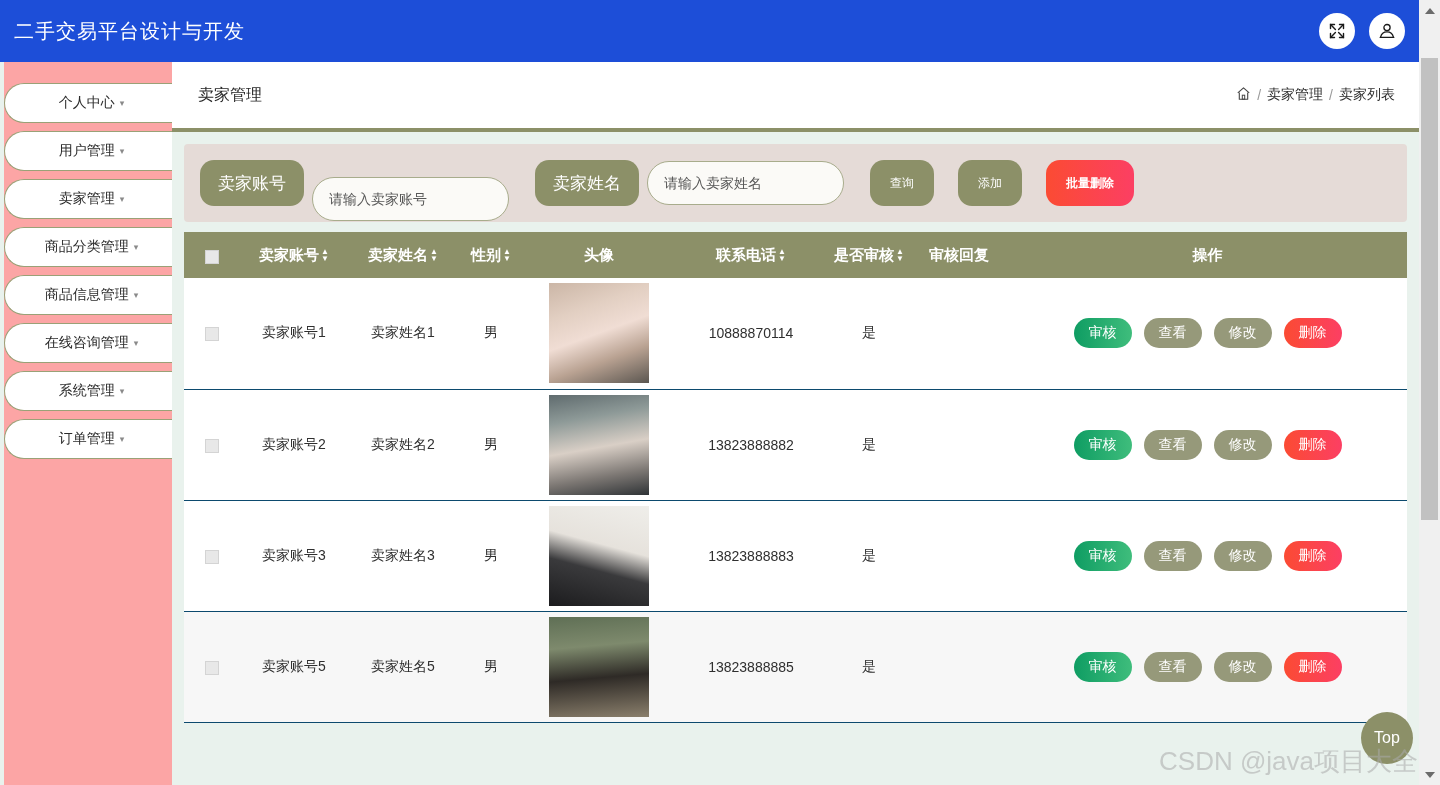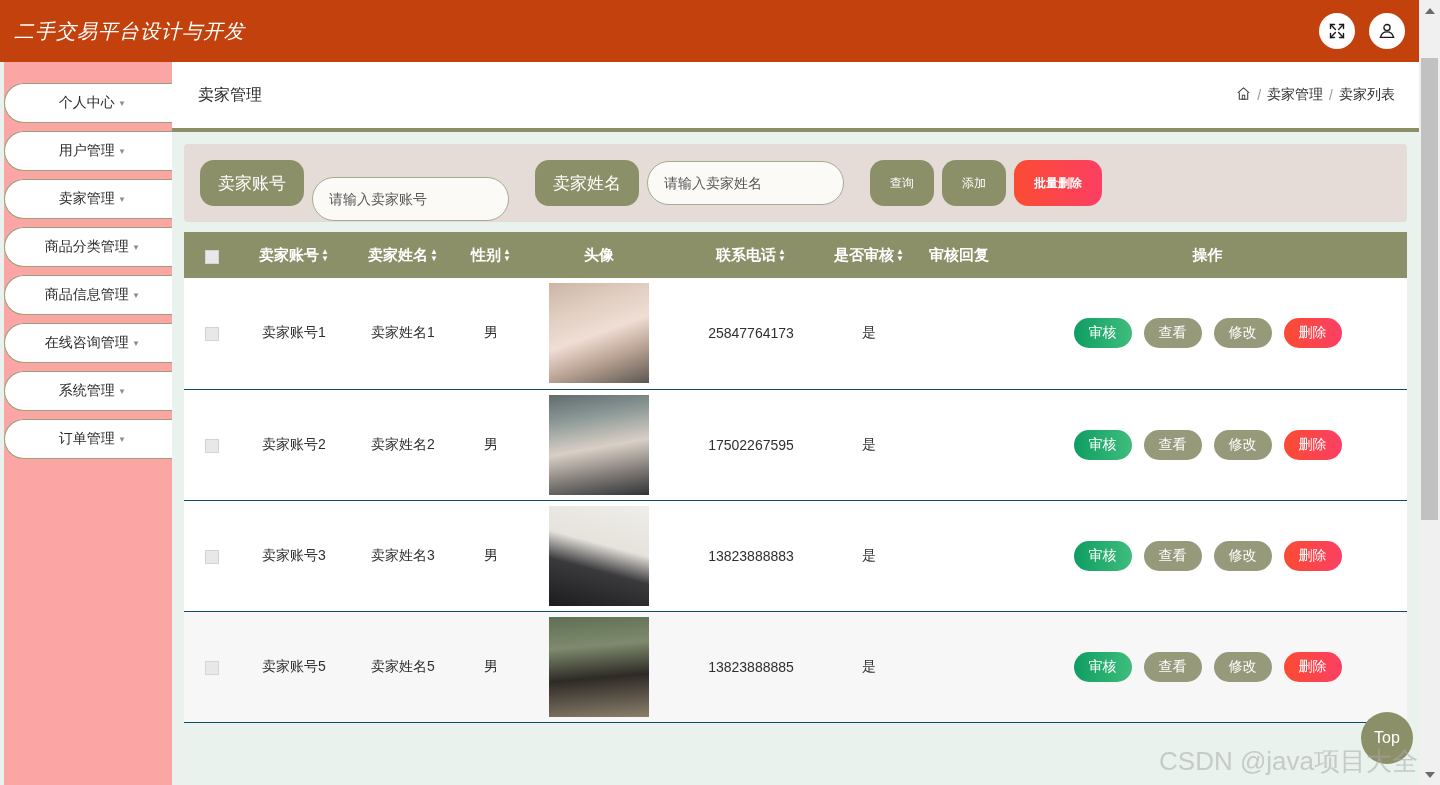--- a/index.html
+++ b/index.html
@@ -8,22 +8,22 @@
     font-family: "Liberation Sans", "DejaVu Sans", sans-serif;
     overflow: hidden;
     background: #e9f2ed;
   }
   #app { position: relative; width: 1440px; height: 785px; overflow: hidden; }
 
   
   .header {
     position: absolute; top: 0; left: 0;
     width: 1419px; height: 62px;
-    background: #c2410c;
-    display: flex; align-items: center; font-style: italic;
+    background: #1d4ed8;
+    display: flex; align-items: center;
   }
   .header-title {
     margin-left: 14px;
     color: #ffffff;
     font-size: 20px;
     letter-spacing: 1px;
     white-space: nowrap;
   }
   .header-actions {
     position: absolute; right: 14px; top: 0; height: 62px;
@@ -131,21 +131,21 @@
 
   .act-btn {
     height: 46px; border: none; border-radius: 14px;
     color: #ffffff; font-size: 12px; font-family: inherit;
     padding: 0 20px; cursor: pointer;
     display: flex; align-items: center; justify-content: center;
     white-space: nowrap;
   }
   .olive { background: #8c9068; }
   .danger { background: linear-gradient(90deg, #fb4b33 0%, #fc3f63 100%); font-weight: bold; }
-  .btn-gap { }
+  .btn-gap { margin-left: 16px; }
 
   
   .table-wrap {
     margin-top: 10px;
     background: #ffffff;
   }
   table { width: 100%; border-collapse: collapse; table-layout: fixed; }
   thead th {
     background: #8c9068;
     color: #ffffff;
@@ -422,42 +422,42 @@
           <tbody>
 
             <tr>
               <td><span class="row-check"></span></td>
               <td>卖家账号1</td>
               <td>卖家姓名1</td>
               <td>男</td>
               <td>
                 <span class="avatar-img" style="background:linear-gradient(160deg,#cbb6a6 0%,#e2cfc2 28%,#f0ddd4 50%,#b9a292 72%,#5b5650 100%);"></span>
               </td>
-              <td>25847764173</td>
+              <td>10888870114</td>
               <td>是</td>
               <td></td>
               <td>
                 <div class="ops">
                   <button class="op-btn op-green">审核</button>
                   <button class="op-btn op-olive">查看</button>
                   <button class="op-btn op-olive">修改</button>
                   <button class="op-btn op-red">删除</button>
                 </div>
               </td>
             </tr>
 
             <tr>
               <td><span class="row-check"></span></td>
               <td>卖家账号2</td>
               <td>卖家姓名2</td>
               <td>男</td>
               <td>
                 <span class="avatar-img" style="background:linear-gradient(170deg,#5f6b6e 0%,#8e9a98 25%,#d9cfc6 52%,#7c7773 78%,#2f3336 100%);"></span>
               </td>
-              <td>17502267595</td>
+              <td>13823888882</td>
               <td>是</td>
               <td></td>
               <td>
                 <div class="ops">
                   <button class="op-btn op-green">审核</button>
                   <button class="op-btn op-olive">查看</button>
                   <button class="op-btn op-olive">修改</button>
                   <button class="op-btn op-red">删除</button>
                 </div>
               </td>

